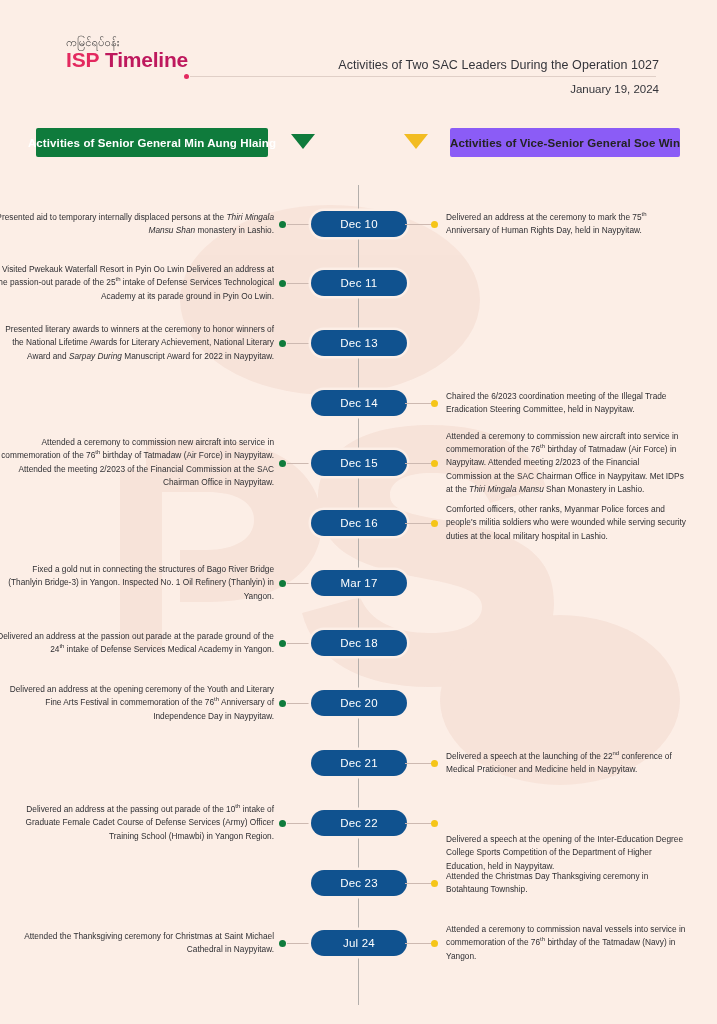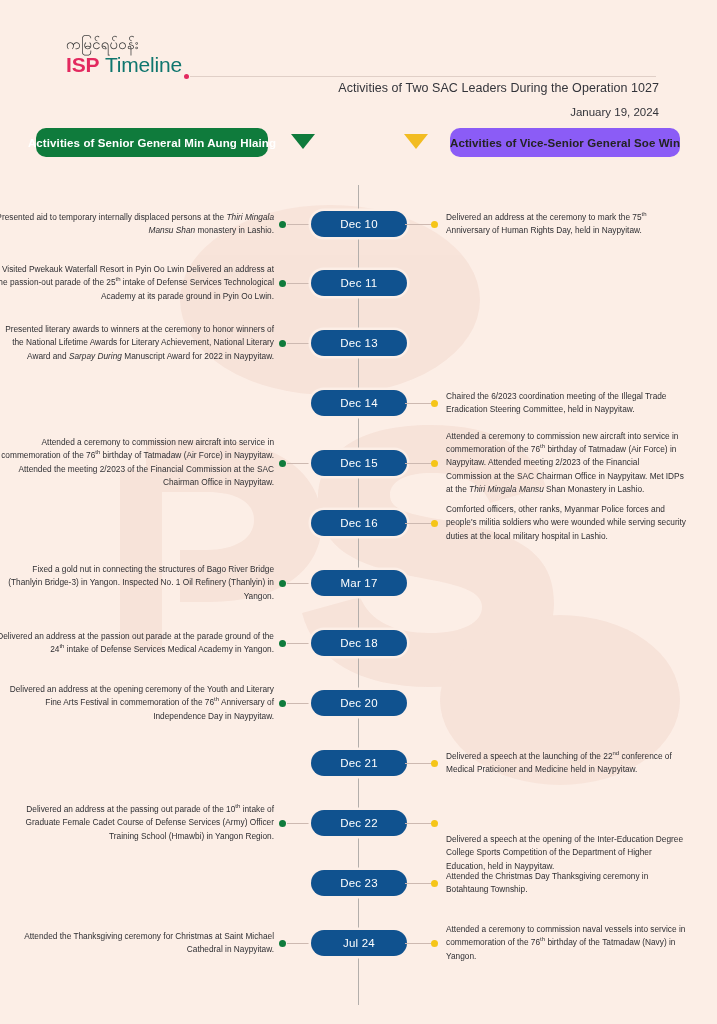--- a/index.html
+++ b/index.html
@@ -40,36 +40,36 @@
     width: 717px;
     height: 110px;
   }
   #logo-block {
     position: absolute;
     left: 66px;
     top: 36px;
     width: 200px;
   }
   #logo-burmese {
-    font-size: 15px;
+    font-size: 11px;
     letter-spacing: .2px;
     color: #3b3b3b;
     line-height: 1.1;
     white-space: nowrap;
   }
   #logo-main {
     margin-top: 1px;
     font-size: 21px;
     font-weight: 700;
     letter-spacing: -0.2px;
     line-height: 1.05;
     white-space: nowrap;
   }
   #logo-isp { color: #e3295f; }
-  #logo-timeline { color: #0f766e; font-weight: 400; }
+  #logo-timeline { color: #be185d; font-weight: 700; }
 
   #logo-dot {
     position: absolute;
     left: 184px;
     top: 74px;
     width: 5px; height: 5px;
     border-radius: 50%;
     background: #e3295f;
   }
   #logo-rule {
@@ -79,41 +79,40 @@
     width: 466px;
     height: 1px;
     background: #e0cfc7;
   }
 
   #title-block {
     position: absolute;
     right: 58px;
     top: 58px;
     text-align: right;
-    margin-top: 23px;
   }
   #doc-title {
     font-size: 12.5px;
     color: #33343a;
     letter-spacing: .05px;
     white-space: nowrap;
   }
   #doc-date {
     margin-top: 11px;
     font-size: 11.5px;
     color: #33343a;
     white-space: nowrap;
   }
 
   
   #legend { position: absolute; left: 0; top: 128px; width: 717px; height: 42px; }
   .banner {
     position: absolute;
     height: 29px;
-    border-radius: 10px;
+    border-radius: 2px;
     display: flex;
     align-items: center;
     justify-content: center;
     font-size: 11.5px;
     font-weight: 700;
     letter-spacing: .1px;
     white-space: nowrap;
     padding: 4px 14px;
     box-sizing: border-box;
   }

